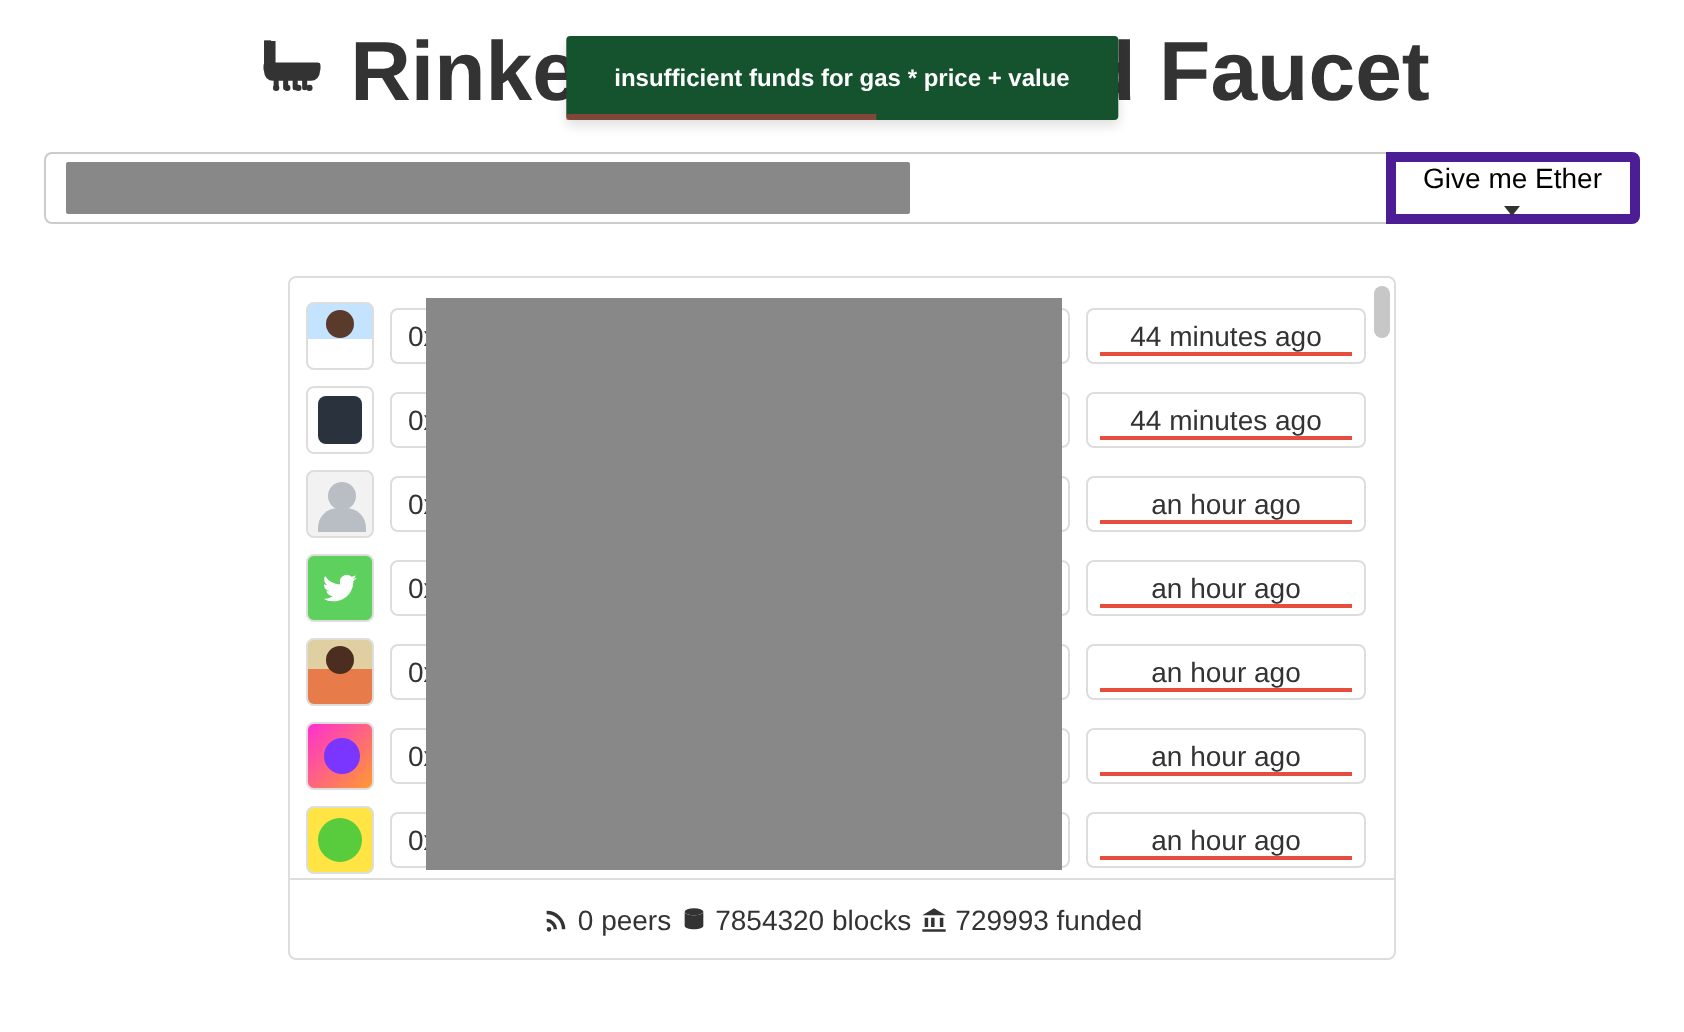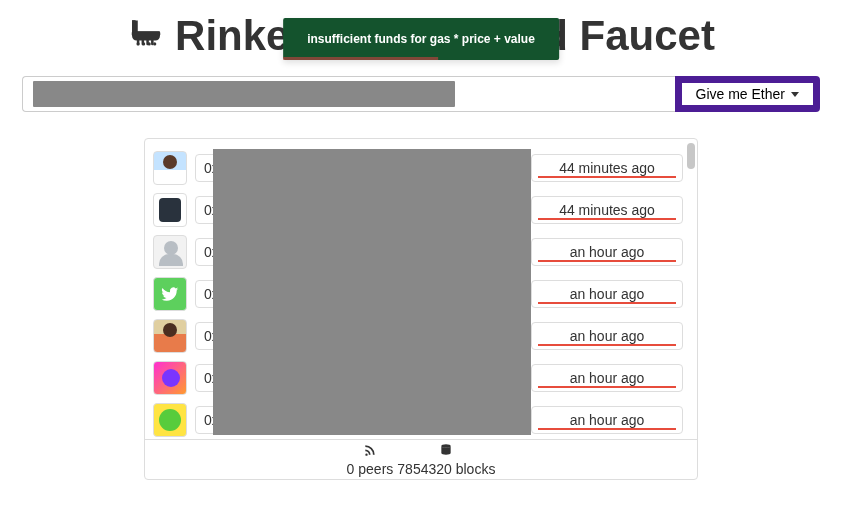--- a/index.html
+++ b/index.html
@@ -73,29 +73,30 @@
     background: #fff;
   }
   .request-input-mask {
     position: absolute;
     left: 10px; top: 4px;
     width: 422px; height: 26px;
     background: #888;
     border-radius: 1px;
   }
   .give-btn {
-    border: 7px solid #4c1d95;
+    border: 5px solid #4c1d95;
     border-radius: 0 4px 4px 0;
     background: #fff;
     padding: 0 14px;
     display: flex;
     align-items: center;
     gap: 6px;
     font-size: 14px;
     cursor: pointer;
+    flex-direction: column;
   }
   .caret {
     width: 0; height: 0;
     border-left: 4px solid transparent;
     border-right: 4px solid transparent;
     border-top: 5px solid #333;
   }
 
   
   .panel {
@@ -142,21 +143,21 @@
     border: 1px solid #ddd;
     border-radius: 4px;
     display: flex;
     align-items: center;
     padding: 0 8px;
     font-size: 14px;
     color: #333;
     overflow: hidden;
   }
   .time-box {
-    width: 152px;
+    width: 140px;
     height: 28px;
     border: 1px solid #ddd;
     border-radius: 4px;
     display: flex;
     align-items: center;
     justify-content: center;
     font-size: 14px;
     position: relative;
   }
   .time-box::after {
@@ -181,21 +182,21 @@
     border-top: 1px solid #ddd;
     height: 40px;
     display: flex;
     align-items: center;
     justify-content: center;
     gap: 4px;
     font-size: 14px;
     padding: 0 10px;
     color: #333;
   }
-  .foot-item { display: inline-flex; align-items: center; gap: 4px; flex-direction: column; }
+  .foot-item { display: inline-flex; align-items: center; gap: 4px; }
   .foot-icon { width: 14px; height: 14px; display:inline-block; }
 
   
   .av-person { background: linear-gradient(#c4e3ff 0 55%, #ffffff 55% 100%); position:relative;}
   .av-person::after{content:"";position:absolute;left:9px;top:3px;width:14px;height:14px;border-radius:50%;background:#5a3a2a;}
   .av-jacket { background:#fff; display:flex;align-items:center;justify-content:center;}
   .av-jacket::after{content:"";width:22px;height:24px;background:#29323d;border-radius:4px;}
   .av-blank { background:#f2f2f2; position:relative;}
   .av-blank::before{content:"";position:absolute;left:10px;top:5px;width:14px;height:14px;border-radius:50%;background:#b8bec4;}
   .av-blank::after{content:"";position:absolute;left:5px;bottom:2px;width:24px;height:12px;border-radius:10px 10px 0 0;background:#b8bec4;}
@@ -300,14 +301,22 @@
     </span>
     <span class="foot-item">
       <span class="foot-icon">
         <svg viewBox="0 0 24 24" width="14" height="14">
             <ellipse cx="12" cy="5" rx="8" ry="3" fill="#333"></ellipse>
             <path fill="#333" d="M4 5v6c0 1.7 3.6 3 8 3s8-1.3 8-3V5c0 1.7-3.6 3-8 3S4 6.7 4 5zM4 11v6c0 1.7 3.6 3 8 3s8-1.3 8-3v-6c0 1.7-3.6 3-8 3s-8-1.3-8-3z"></path>
           </svg>
       </span>
       <span>7854320 blocks</span>
     </span>
+    <span class="foot-item">
+      <span class="foot-icon">
+        <svg viewBox="0 0 24 24" width="14" height="14">
+            <path fill="#333" d="M12 2 2 8h20zM4 10h3v8H4zm5.5 0h3v8h-3zM17 10h3v8h-3zM2 20h20v2H2z"></path>
+          </svg>
+      </span>
+      <span>729993 funded</span>
+    </span>
   </div>
 </div>
 
 </body></html>

